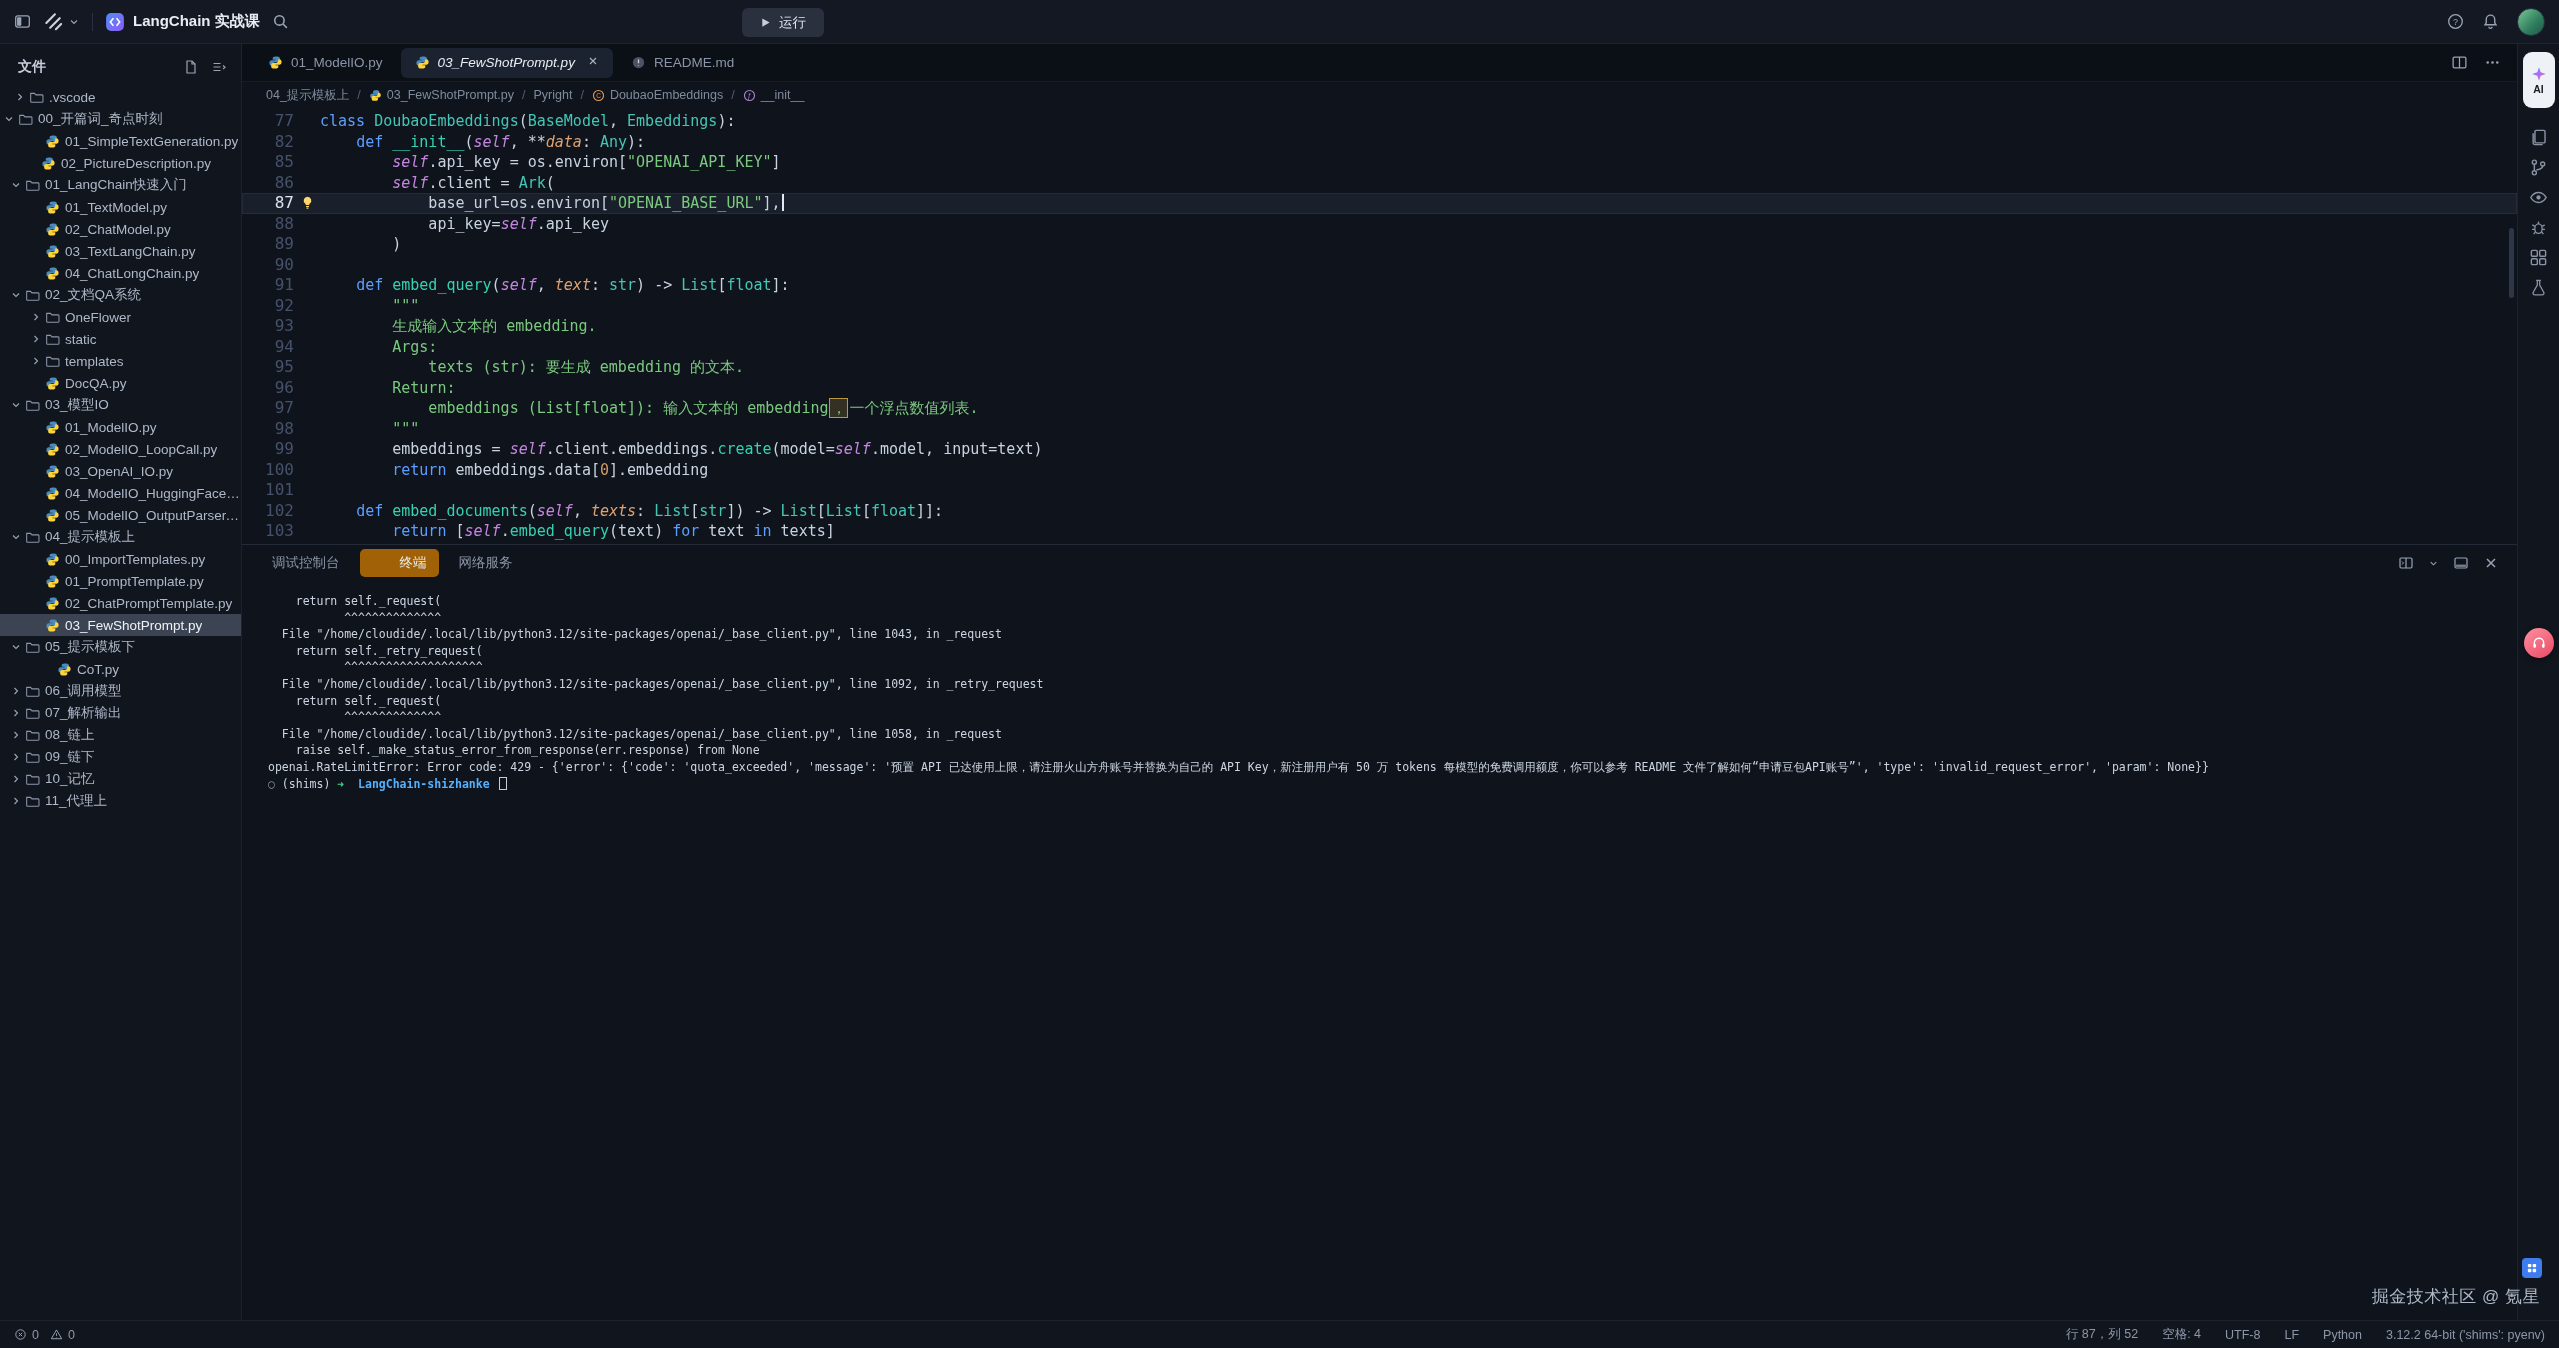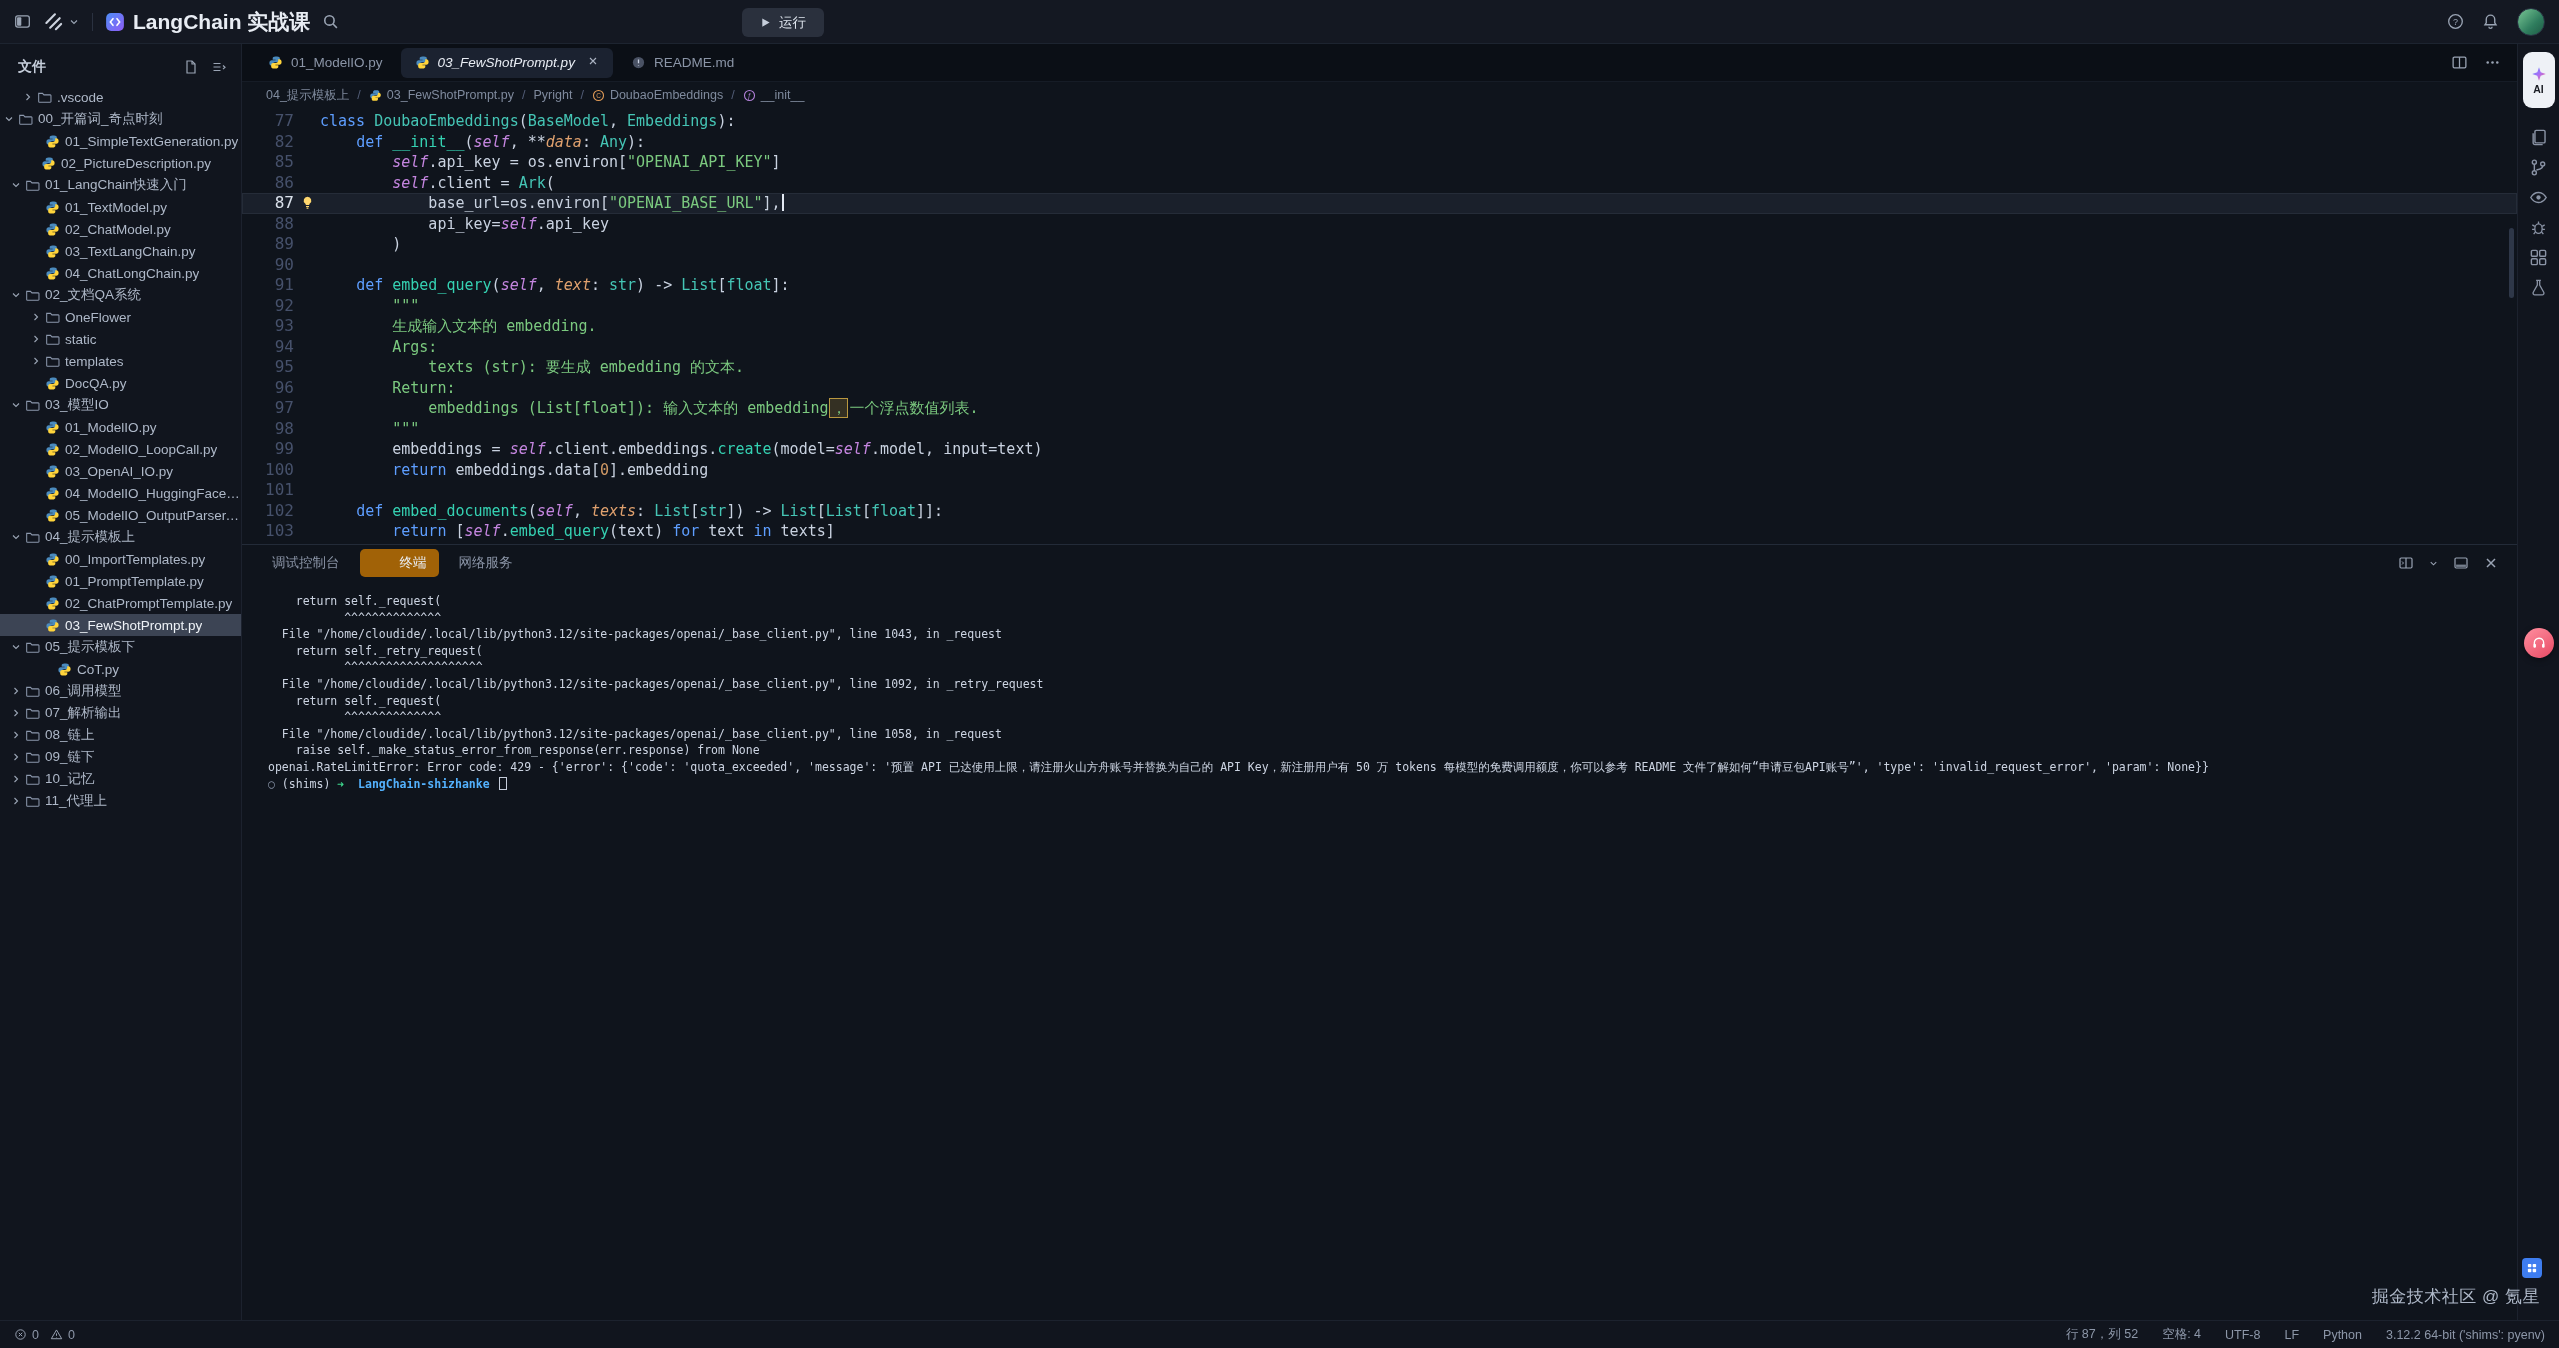--- a/index.html
+++ b/index.html
@@ -8,21 +8,21 @@
   .app { position:relative; width:2559px; height:1348px; display:flex; flex-direction:column; background:#0c1017; color:#c9d2e0; }
 
   
   .topbar { flex:0 0 44px; background:#141822; border-bottom:1px solid #1d2430; display:flex; align-items:center; padding:0 14px; gap:12px; position:relative; }
   .icon { display:inline-flex; align-items:center; justify-content:center; color:#9aa4b4; }
   .icon svg { width:17px; height:17px; display:block; }
   .logo-group { display:inline-flex; align-items:center; gap:4px; cursor:pointer; }
   .logo-group .logo svg { width:21px; height:21px; }
   .logo-group .chev svg { width:12px; height:12px; }
   .sep { width:1px; height:18px; background:#2a3140; }
-  .project { display:inline-flex; align-items:center; gap:8px; font-size:21px; font-weight:700; color:#e8ecf3; cursor:pointer; }
+  .project { display:inline-flex; align-items:center; gap:8px; font-size:15px; font-weight:700; color:#e8ecf3; cursor:pointer; }
   .course-badge svg { width:20px; height:20px; }
   .run-btn { position:absolute; left:742px; top:8px; height:29px; border:none; background:#2a303d; border-radius:6px; display:flex; align-items:center; gap:8px; padding:0 18px; color:#dfe5ee; font-size:13.5px; font-family:inherit; cursor:pointer; }
   .run-btn .play { color:#c6cedb; } .run-btn .play svg { width:11px; height:11px; }
   .tb-right { margin-left:auto; display:inline-flex; align-items:center; gap:18px; }
   .avatar { width:28px; height:28px; border-radius:50%; background:linear-gradient(135deg,#79c795,#2f7d5e 60%,#1e5a44); border:1px solid #2a3344; }
 
   
   .main { flex:1; display:flex; min-height:0; }
 
   
@@ -204,21 +204,21 @@
             </span>
           <span class="icon">
               <svg viewBox="0 0 16 16">
                 <path d="M2.5 4.5h7M2.5 8h7M2.5 11.5h7" stroke="currentColor" stroke-width="1.2"></path>
                 <path d="M12 6.5l2 1.8-2 1.8" stroke="currentColor" fill="none" stroke-width="1.2"></path>
               </svg>
             </span>
         </span>
       </div>
       <div class="file-tree">
-          <div class="tree-row" style="padding-left: 20px;">
+          <div class="tree-row" style="padding-left: 12px;">
             <span class="icon chev">
               <svg viewBox="0 0 16 16">
                 <path d="M6 4l4 4-4 4" stroke="currentColor" stroke-width="1.5" fill="none"></path>
               </svg>
             </span>
             <span class="icon fold">
               <svg viewBox="0 0 16 16">
                 <path d="M1.8 3.6h4.1l1.5 1.6h6.8a.7.7 0 0 1 .7.7v6.3a.8.8 0 0 1-.8.8H2.6a.8.8 0 0 1-.8-.8z" fill="none" stroke="currentColor" stroke-width="1.1"></path>
               </svg>
             </span>

